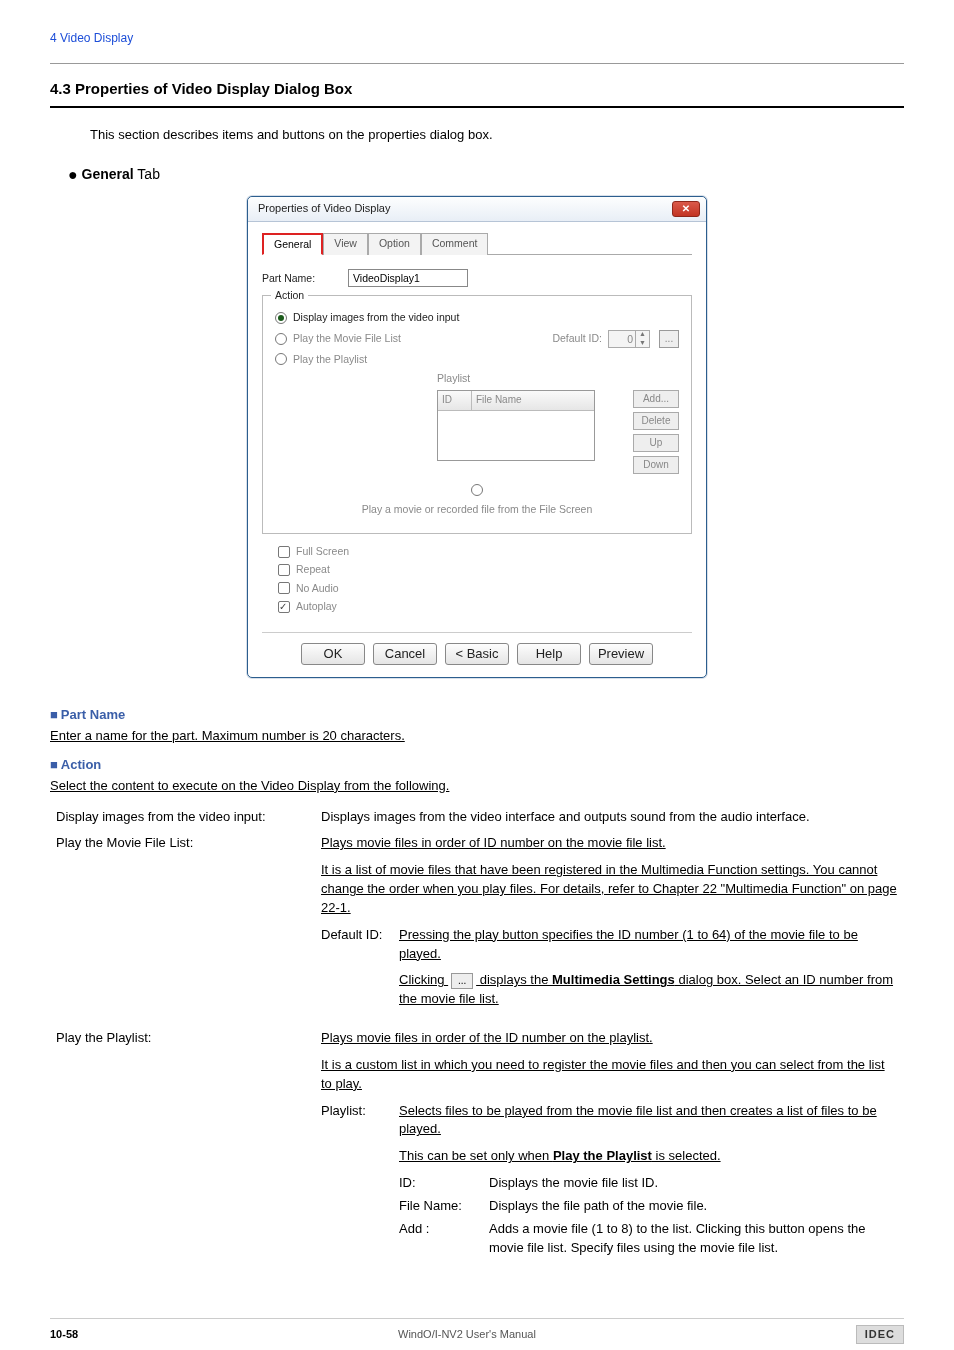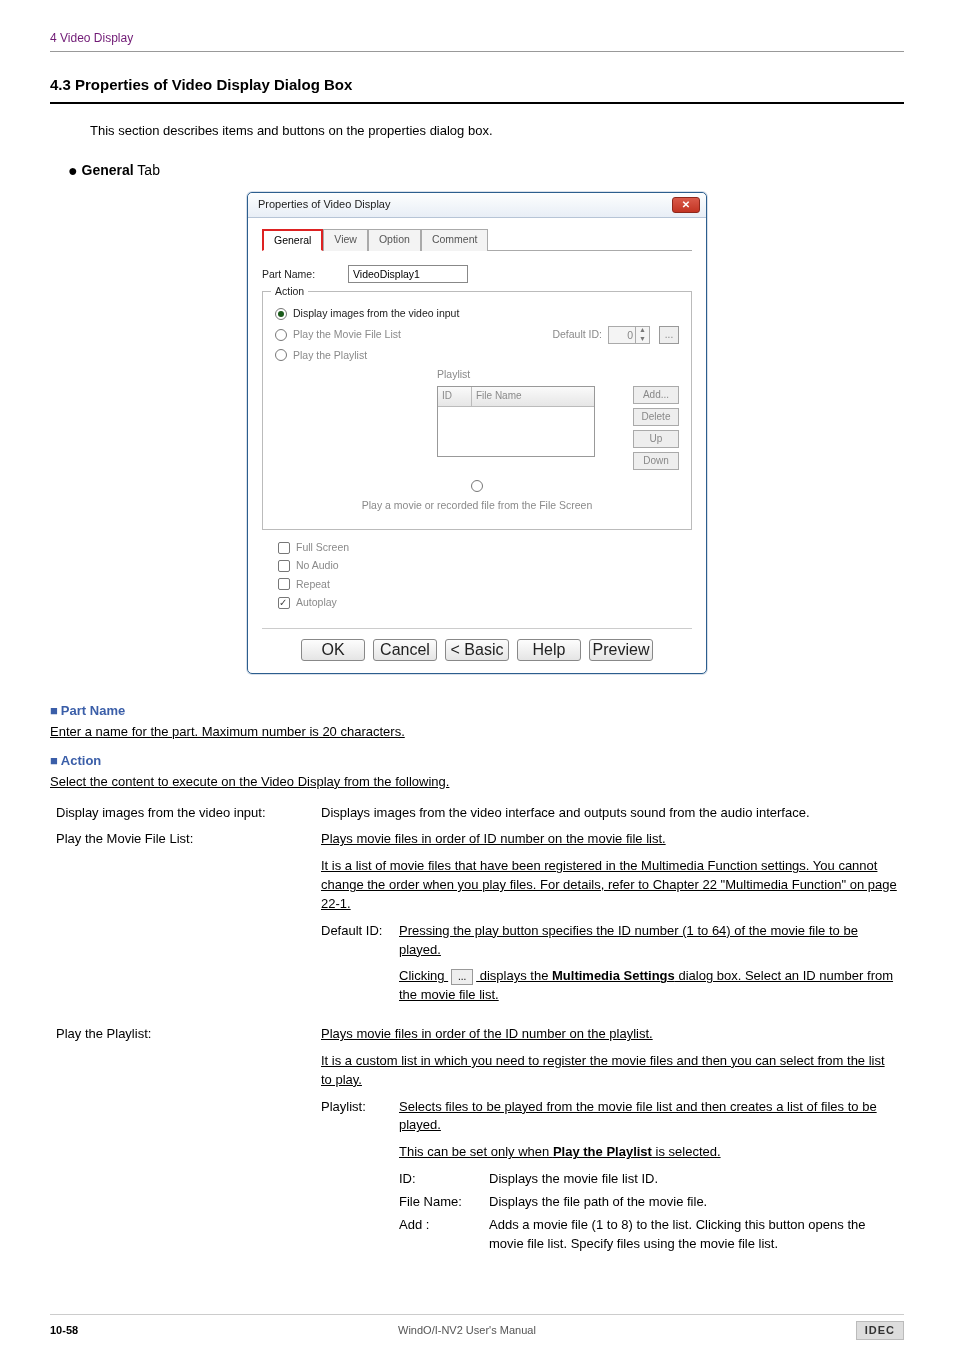--- a/index.html
+++ b/index.html
@@ -8,24 +8,24 @@
     font-size: 13px;
     color: #000;
     background: #fff;
     width: 954px;
     margin: 0 auto;
     padding: 30px 50px 30px 50px;
     line-height: 1.45;
   }
   .top-header {
     font-size: 12px;
-    color: #701a75;
-    padding-bottom: 4px;
+    color: #1d4ed8;
+    padding-bottom: 16px;
     border-bottom: 1px solid #999;
-    margin-bottom: 22px;
+    margin-bottom: 14px;
   }
   .section-heading {
     font-size: 15px;
     font-weight: bold;
     padding-bottom: 6px;
     border-bottom: 2px solid #000;
     margin-bottom: 18px;
   }
   .intro {
     margin-left: 40px;
@@ -155,21 +155,21 @@
   .small-btn{
     width:46px;height:18px;border:1px solid #aaa;background:#eee;font-size:10px;color:#888;text-align:center;line-height:16px;margin-left:32px;
   }
   .check-row{display:flex;align-items:center;gap:6px;margin:3px 16px;}
   .dlg-buttons{
     display:flex;justify-content:center;gap:8px;
     border-top:1px solid #ccc;margin-top:18px;padding-top:10px;
   }
   .dlg-btn{
     min-width:64px;height:22px;border:1px solid #888;background:linear-gradient(#fdfdfd,#e5e5e5);
-    font-size:16px;text-align:center;line-height:20px;border-radius:3px;
+    font-size:13px;text-align:center;line-height:20px;border-radius:3px;
   }
 
   
   .sub-h{ color:#3a5ea8; font-weight:bold; font-size:13px;margin:10px 0 2px 0;}
   .sub-h .sq{ color:#3a5ea8;margin-right:3px;}
   .para{ margin:0 0 8px 0;text-decoration:underline;}
   .def-table{ width:100%; border-collapse:collapse;}
   .def-table td{ vertical-align:top; padding:4px 6px;}
   .col-l{ width:265px;}
   .nested-row{ display:flex; margin:4px 0;}
@@ -269,27 +269,27 @@
       <div class="opt" style="margin-top:10px;flex-direction:column;">
         <span class="radio"></span>
         <span class="disabled">Play a movie or recorded file from the File Screen</span>
       </div>
     </div>
 
     <div class="check-row">
         <span class="chk"></span>
         <span class="disabled">Full Screen</span>
       </div>
+    <div class="check-row disabled">
+        <span class="chk"></span>
+        <span>Repeat</span>
+      </div>
     <div class="check-row">
         <span class="chk"></span>
         <span class="disabled">No Audio</span>
-      </div>
-    <div class="check-row disabled">
-        <span class="chk"></span>
-        <span>Repeat</span>
       </div>
     <div class="check-row disabled">
         <span class="chk sel"></span>
         <span>Autoplay</span>
       </div>
 
     <div class="dlg-buttons">
       <div class="dlg-btn">OK</div>
       <div class="dlg-btn">Cancel</div>
       <div class="dlg-btn">&lt; Basic</div>

